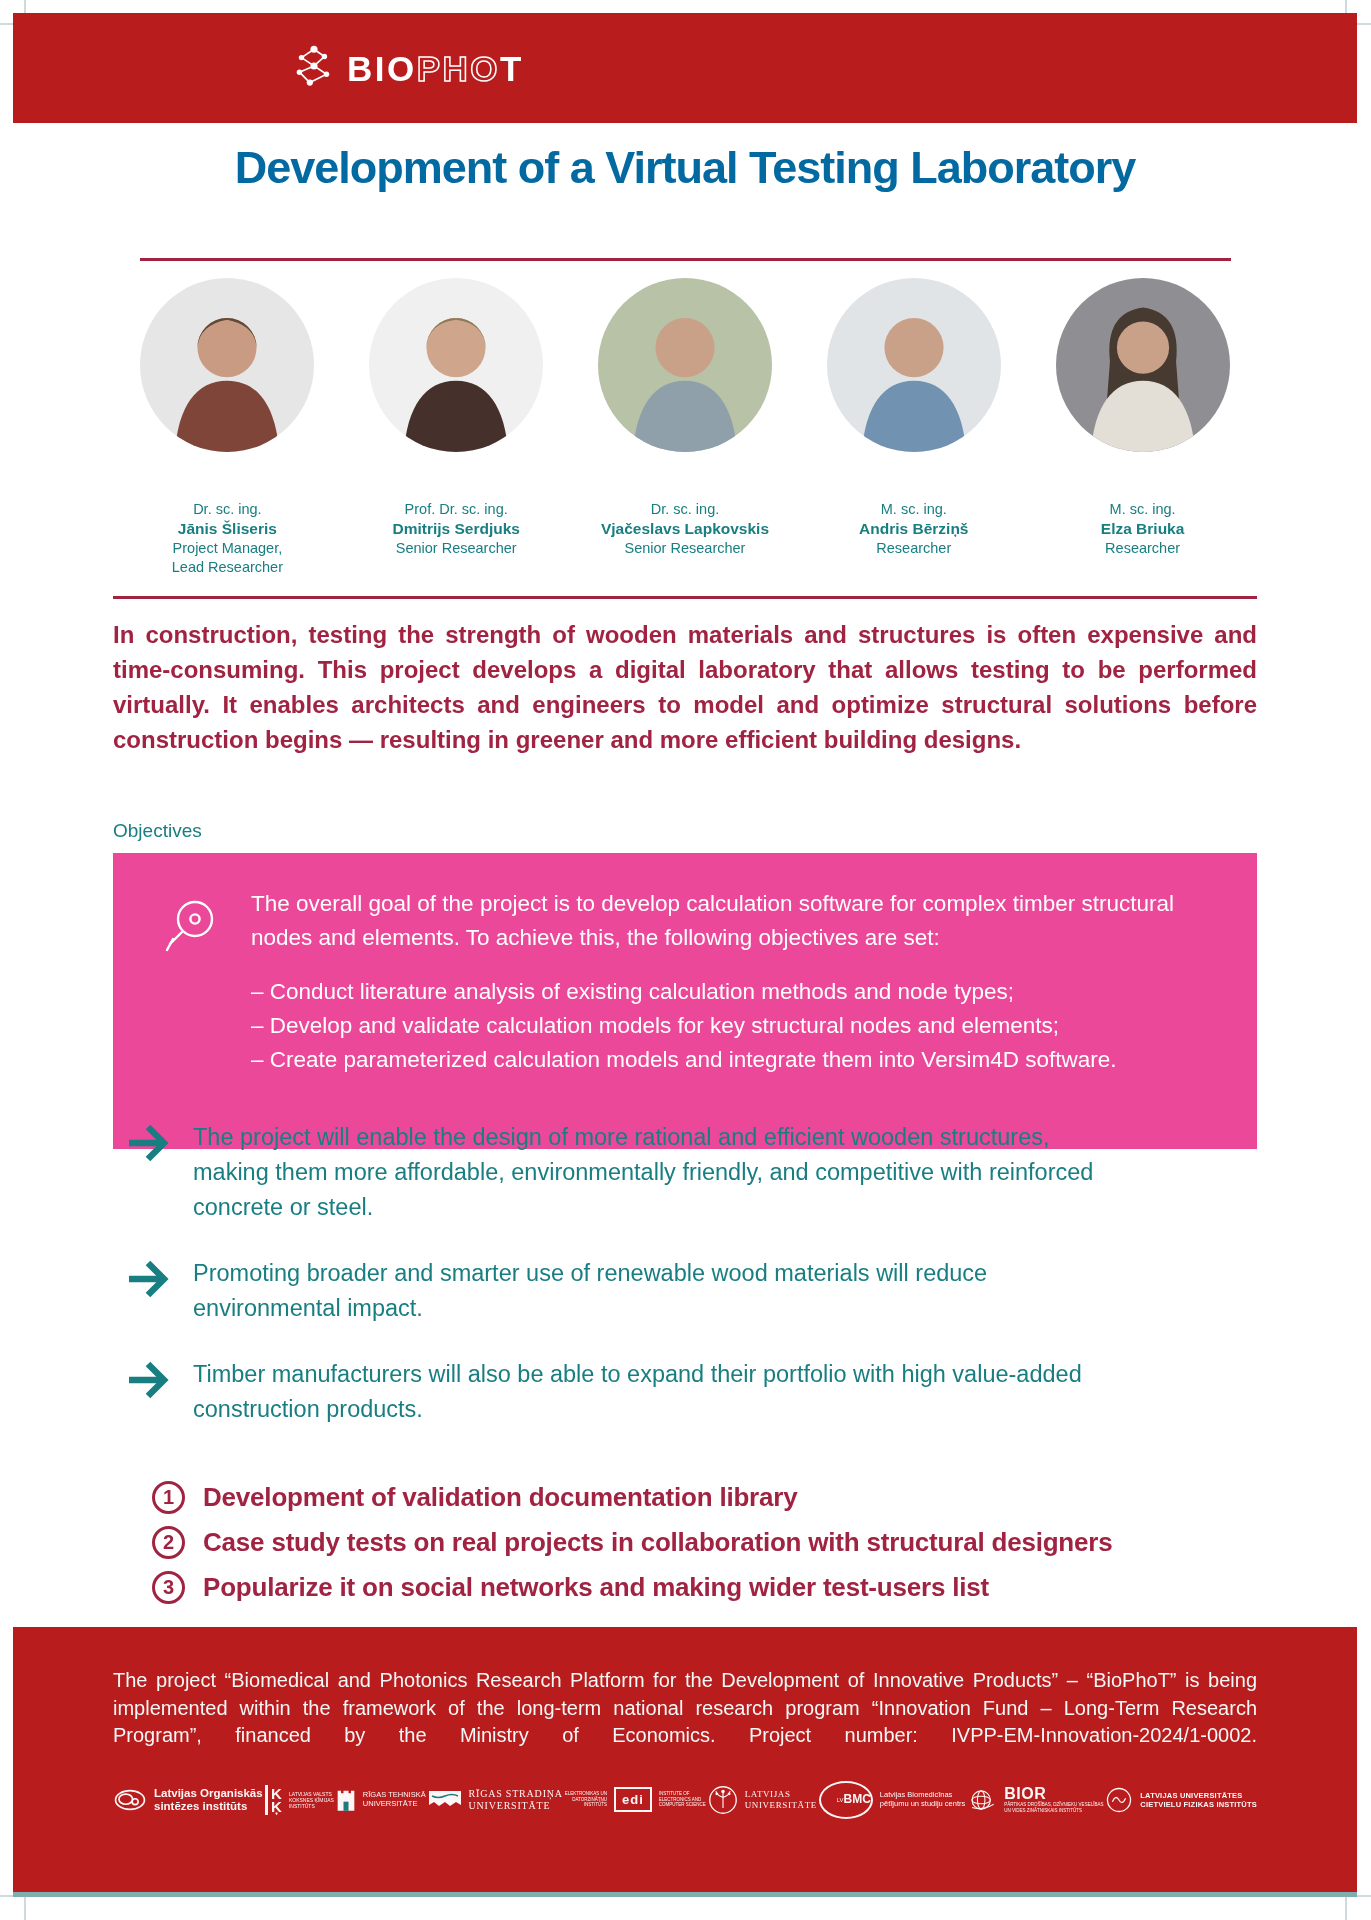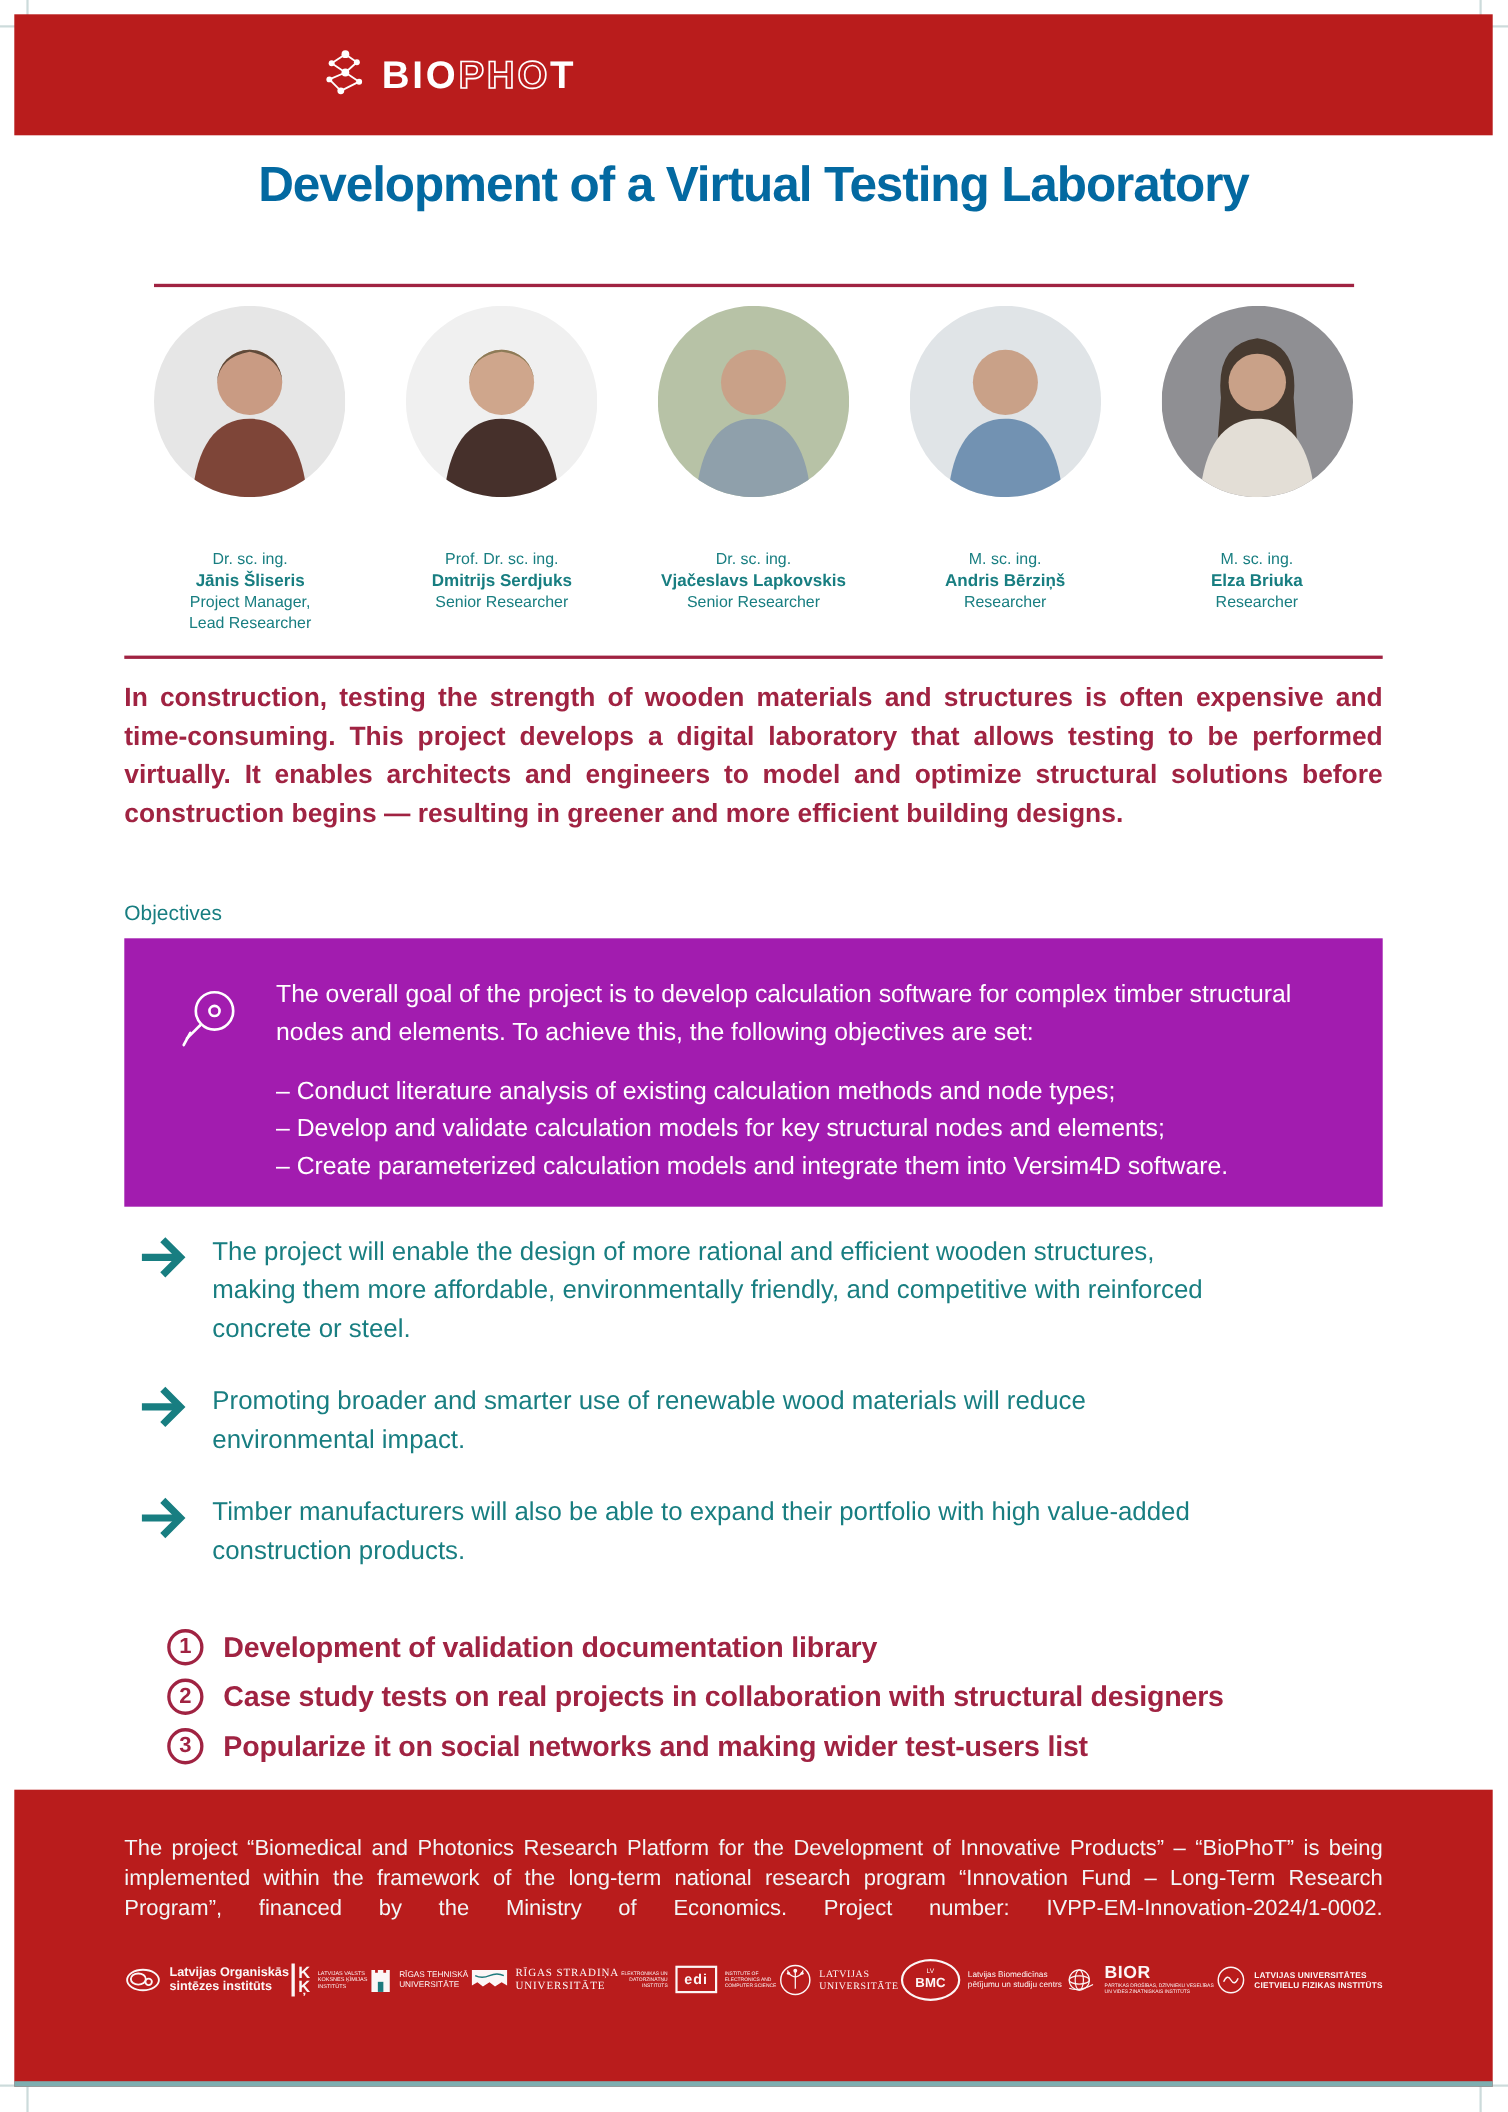--- a/index.html
+++ b/index.html
@@ -38,21 +38,21 @@
   .avatar svg{width:100%;height:100%;display:block}
   .degree{font-size:14.5px;line-height:19px}
   .pname{font-size:15.5px;font-weight:bold;line-height:20px}
   .prole{font-size:14.5px;line-height:19px;white-space:pre-line}
 
   
   .intro{position:absolute;left:113px;top:617px;width:1144px;color:#a02342;font-weight:bold;font-size:24px;line-height:35px;text-align:justify}
 
   
   .obj-label{position:absolute;left:113px;top:820px;color:#187e81;font-size:19px}
-  .obj-box{position:absolute;left:113px;top:853px;width:1144px;height:244px;background:#a21caf;color:#fff;display:flex;padding:34px 40px 0 46px}
+  .obj-box{position:absolute;left:113px;top:853px;width:1144px;height:296px;background:#ec4899;color:#fff;display:flex;padding:34px 40px 0 46px}
   .obj-icon{flex:0 0 62px;width:62px;height:62px;margin-top:8px}
   .obj-text{margin-left:30px;font-size:22.5px;line-height:34px}
   .obj-lead{margin-bottom:20px}
 
   
   .benefits{position:absolute;left:125px;top:1120px;width:1010px}
   .benefit{display:flex;margin-bottom:31px}
   .benefit .arr{flex:0 0 48px;width:48px;height:40px;margin-top:3px}
   .benefit p{margin-left:20px;color:#187e81;font-size:23.5px;line-height:35px;width:915px}
 
@@ -74,21 +74,21 @@
   .t10{font-size:10px;letter-spacing:.8px;line-height:11.5px;font-family:"Liberation Serif",serif}
   .t9{font-size:9px;letter-spacing:.6px;line-height:10.5px;font-family:"Liberation Serif",serif}
   .t7{font-size:7.5px;line-height:8.5px}
   .t7b{font-size:7.5px;font-weight:bold;line-height:9px;letter-spacing:.2px}
   .t5{font-size:5px;line-height:6px}
   .t4{font-size:4.5px;line-height:5.5px}
   .kki-mark{display:flex;align-items:center;gap:3px}
   .kki-bar{width:3.5px;height:30px;background:#fff}
   .kki-k{font-size:15px;font-weight:bold;line-height:13px;letter-spacing:0}
   .edi-box{border:2px solid #fff;padding:3px 6px;font-size:13px;font-weight:bold;letter-spacing:1px}
-  .bmc-oval{border:2px solid #fff;border-radius:50%;width:54px;height:38px;display:flex;flex-direction:column;align-items:center;justify-content:center;flex:0 0 54px}
+  .bmc-oval{border:2px solid #fff;border-radius:50%;width:54px;height:38px;display:flex;flex-direction:row;align-items:center;justify-content:flex-end;flex:0 0 54px}
   .bmc-sup{font-size:6px;line-height:6px}
   .bmc-abbr{font-size:12px;font-weight:bold;line-height:13px}
   .bior-abbr{font-size:16px;font-weight:bold;letter-spacing:.5px;line-height:16px}
 </style>
 </head>
 <body>
 
 <div class="page">
 
   <div class="cm" style="left:24px;top:0;width:2px;height:27px"></div>

